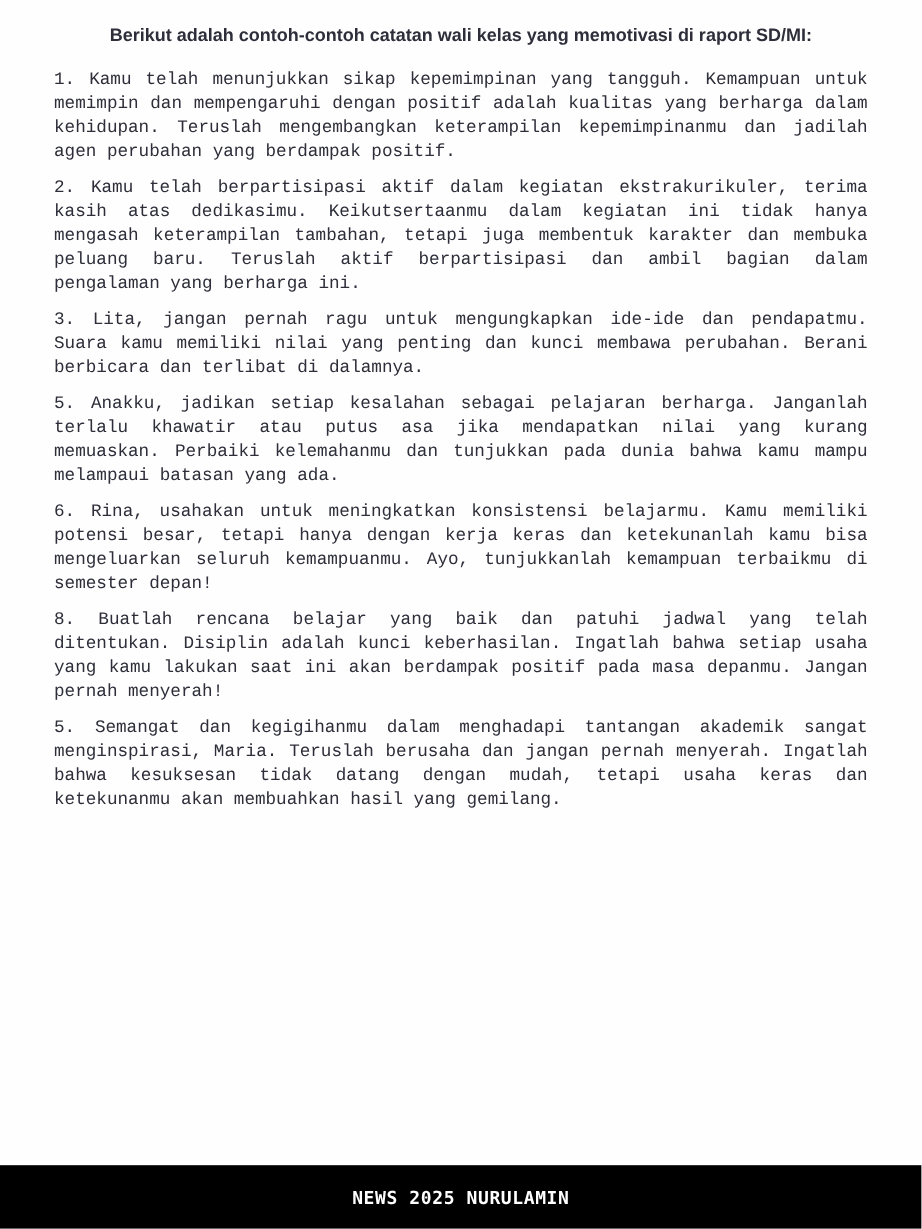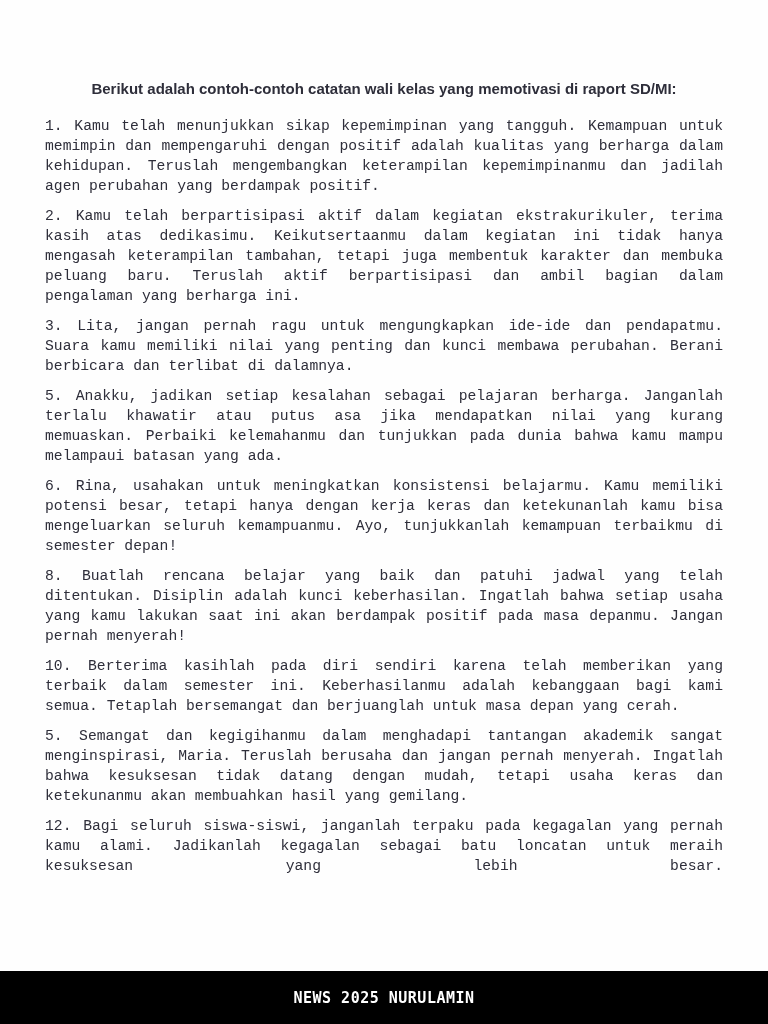--- a/index.html
+++ b/index.html
@@ -11,21 +11,21 @@
   html,body{margin:0;padding:0;}
   body{
     width:768px;height:1024px;
     background:var(--page-bg);
     font-family:"Liberation Sans", sans-serif;
     color:var(--body-text);
     position:relative;
     overflow:hidden;
   }
   .doc{
-    padding:79px 45px 0 45px;
+    padding:20px 45px 0 45px;
   }
   .title{
     font-size:15px;
     font-weight:bold;
     text-align:center;
     line-height:20px;
     margin:0 0 17px 0;
     color:var(--body-text);
   }
   .para{
@@ -71,22 +71,20 @@
 
 
   <p class="para"><span>5.</span> <span>Anakku, jadikan setiap kesalahan sebagai pelajaran berharga. Janganlah terlalu khawatir atau putus asa jika mendapatkan nilai yang kurang memuaskan. Perbaiki kelemahanmu dan tunjukkan pada dunia bahwa kamu mampu melampaui batasan yang ada.</span></p>
 
   <p class="para"><span>6.</span> <span>Rina, usahakan untuk meningkatkan konsistensi belajarmu. Kamu memiliki potensi besar, tetapi hanya dengan kerja keras dan ketekunanlah kamu bisa mengeluarkan seluruh kemampuanmu. Ayo, tunjukkanlah kemampuan terbaikmu di semester depan!</span></p>
 
 
   <p class="para"><span>8.</span> <span>Buatlah rencana belajar yang baik dan patuhi jadwal yang telah ditentukan. Disiplin adalah kunci keberhasilan. Ingatlah bahwa setiap usaha yang kamu lakukan saat ini akan berdampak positif pada masa depanmu. Jangan pernah menyerah!</span></p>
 
 
-  <p class="para"><span>10.</span> <span>Berterima kasihlah pada diri sendiri karena telah memberikan yang terbaik dalam semester ini. Keberhasilanmu adalah kebanggaan bagi kami semua. Tetaplah bersemangat dan berjuanglah untuk masa depan yang cerah.</span></p>
 
   <p class="para"><span>5.</span> <span>Semangat dan kegigihanmu dalam menghadapi tantangan akademik sangat menginspirasi, Maria. Teruslah berusaha dan jangan pernah menyerah. Ingatlah bahwa kesuksesan tidak datang dengan mudah, tetapi usaha keras dan ketekunanmu akan membuahkan hasil yang gemilang.</span></p>
 
-  <p class="para cut"><span>12.</span> <span>Bagi seluruh siswa-siswi, janganlah terpaku pada kegagalan yang pernah kamu alami. Jadikanlah kegagalan sebagai batu loncatan untuk meraih kesuksesan yang lebih besar.</span></p>
 </div>
 
 <div class="footer-bar">
   <span class="footer-text">NEWS 2025 NURULAMIN</span>
 </div>
 
 </body></html>

